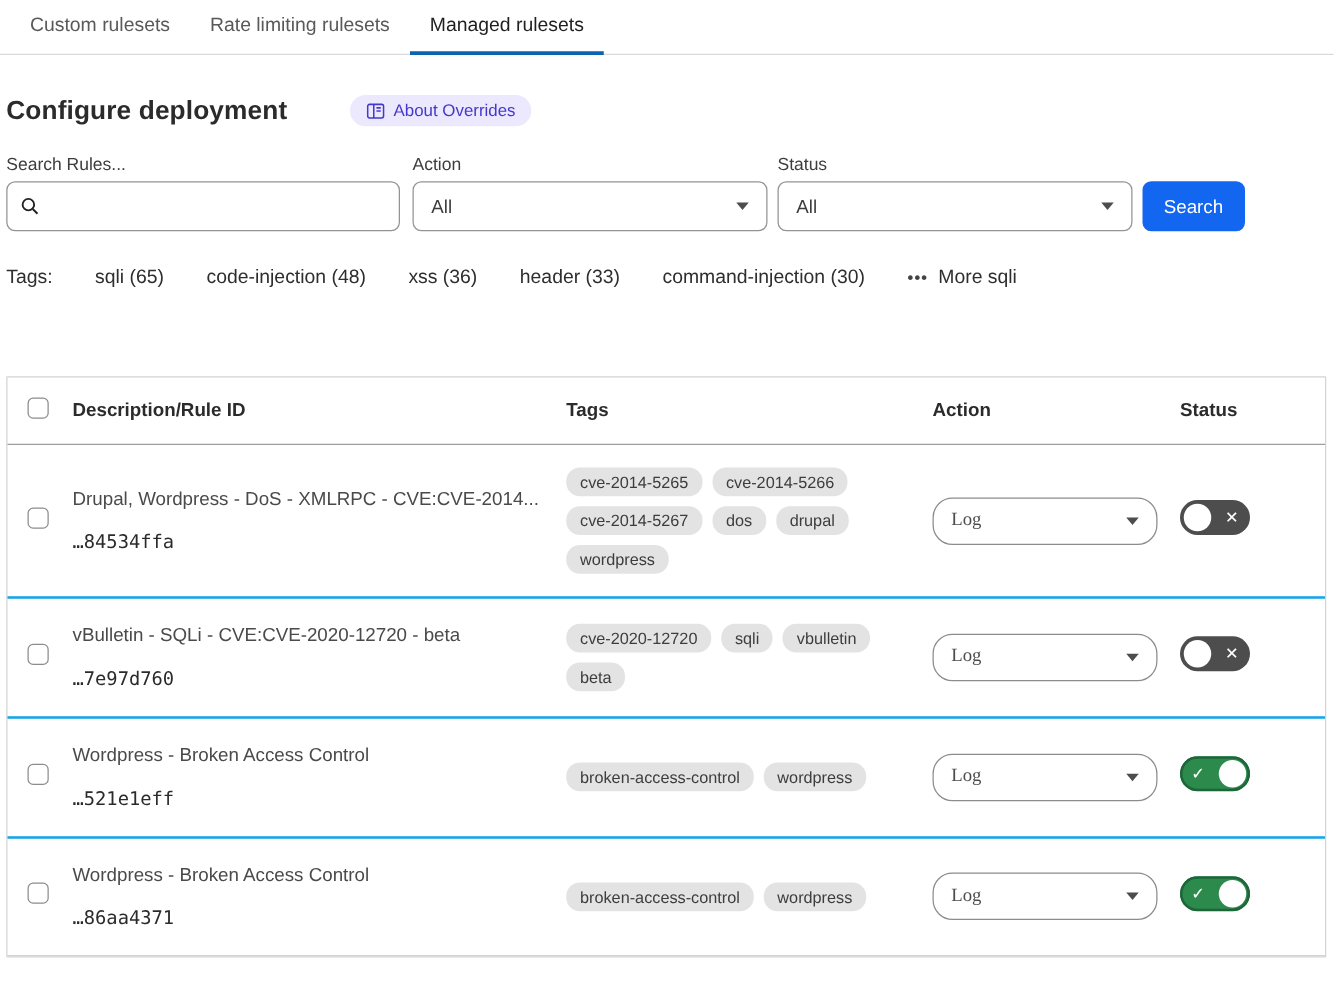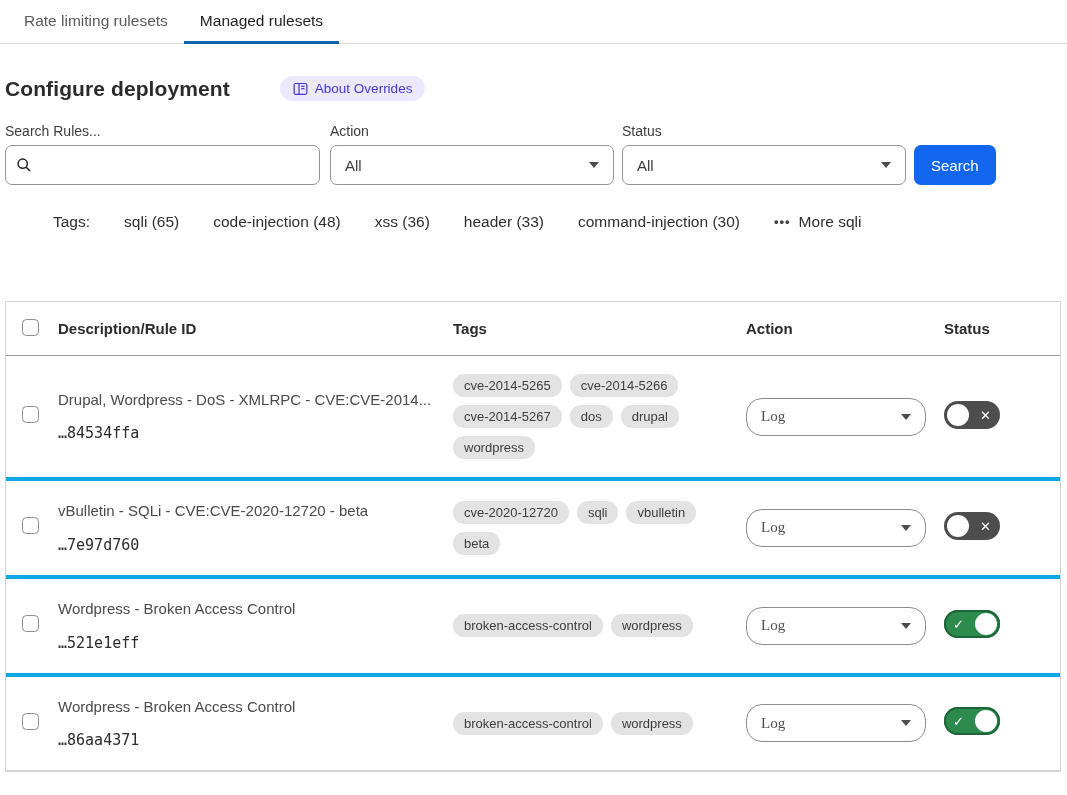--- a/index.html
+++ b/index.html
@@ -36,30 +36,30 @@
   .search-box{width:315px;height:40px;border:1px solid #949494;border-radius:7px;display:flex;align-items:center;padding:0 10px;background:#fff;}
   .search-box svg{display:block;flex:none;}
   .search-input{border:none;outline:none;flex:1;margin-left:8px;font-size:15px;font-family:inherit;color:#333;background:transparent;}
   .select{height:40px;border:1px solid #949494;border-radius:7px;display:flex;align-items:center;justify-content:space-between;padding:0 14px;background:#fff;cursor:pointer;font-size:15px;color:#3d3d3d;}
   .select.w-316{width:284px;}
   .caret{width:0;height:0;border-left:5px solid transparent;border-right:5px solid transparent;border-top:6px solid #4d4d4d;flex:none;}
   .gap10{margin-left:10px;}
   .gap8{margin-left:8px;}
   .search-btn{margin-left:8px;height:40px;padding:0 17px;background:var(--accent-blue);color:#fff;border:none;border-radius:7px;font-size:15px;font-family:inherit;cursor:pointer;}
   
-  .tagsbar{display:flex;align-items:center;margin-top:28px;font-size:15.5px;color:#2e2e2e;margin-left:48px;}
+  .tagsbar{display:flex;align-items:center;margin-top:28px;font-size:15.5px;color:#2e2e2e;}
   .tagsbar-label{color:#2e2e2e;margin-right:34px;}
   .tagbar-item{margin-right:34px;cursor:pointer;color:#2e2e2e;}
   .more-tags{display:inline-flex;align-items:center;gap:8px;cursor:pointer;color:#2e2e2e;}
   .dots{letter-spacing:1px;font-size:13px;color:#444;font-weight:700;position:relative;top:-1px;}
   
   .rules-table{margin-top:70px;border:1px solid #d4d4d4;border-radius:1px;}
   .trow,.thead{display:grid;grid-template-columns:46px 395px 293px 198px 1fr;align-items:center;}
   .thead{height:54px;border-bottom:1px solid #9e9e9e;font-weight:700;font-size:15px;color:#2b2b2b;}
-  .trow{border-bottom:4px solid #0ea5e9;}
+  .trow{border-bottom:2px solid #0ea5e9;}
   .trow:last-child{border-bottom:1px solid #d4d4d4;}
   .cell{padding:0 6px;}
   .checkbox-cell{padding-left:16px;}
   .checkbox{display:inline-block;width:17px;height:17px;border:1.6px solid #8c8c8c;border-radius:4.5px;background:#fff;cursor:pointer;}
   .desc-cell{padding-top:21px;padding-bottom:21px;}
   .desc{font-size:15px;color:#4a4a4a;line-height:1.25;}
   .rule-id{font-family:"DejaVu Sans Mono","Liberation Mono",monospace;font-size:15px;color:#2b2b2b;margin-top:15px;}
   .tags-cell{display:flex;flex-wrap:wrap;gap:8px;padding-top:18px;padding-bottom:18px;padding-right:24px;}
   .pill{background:var(--pill-bg);color:#3d3d3d;font-size:13px;padding:4px 11px;border-radius:11px;white-space:nowrap;}
   .select.sm{width:180px;height:38px;font-size:15px;color:#4d4d4d;border-color:#8c8c8c;border-radius:16px;font-family:Liberation Serif, serif;}
@@ -71,20 +71,23 @@
   .toggle.off .knob{left:3px;}
   .toggle.on .knob{right:3px;}
   .toggle-glyph{position:absolute;top:50%;transform:translateY(-50%);color:#fff;font-size:13px;font-weight:700;line-height:1;}
   .toggle.off .toggle-glyph{right:9px;}
   .toggle.on .toggle-glyph{left:9px;}
 </style>
 </head>
 <body>
 
 <div class="tabbar" id="tabbar">
+  <div class="tab">
+      <span>Custom rulesets</span>
+    </div>
 
   <div class="tab">
       <span>Rate limiting rulesets</span>
     </div>
 
   <div class="tab active">
       <span>Managed rulesets</span>
     </div>
 </div>
 

